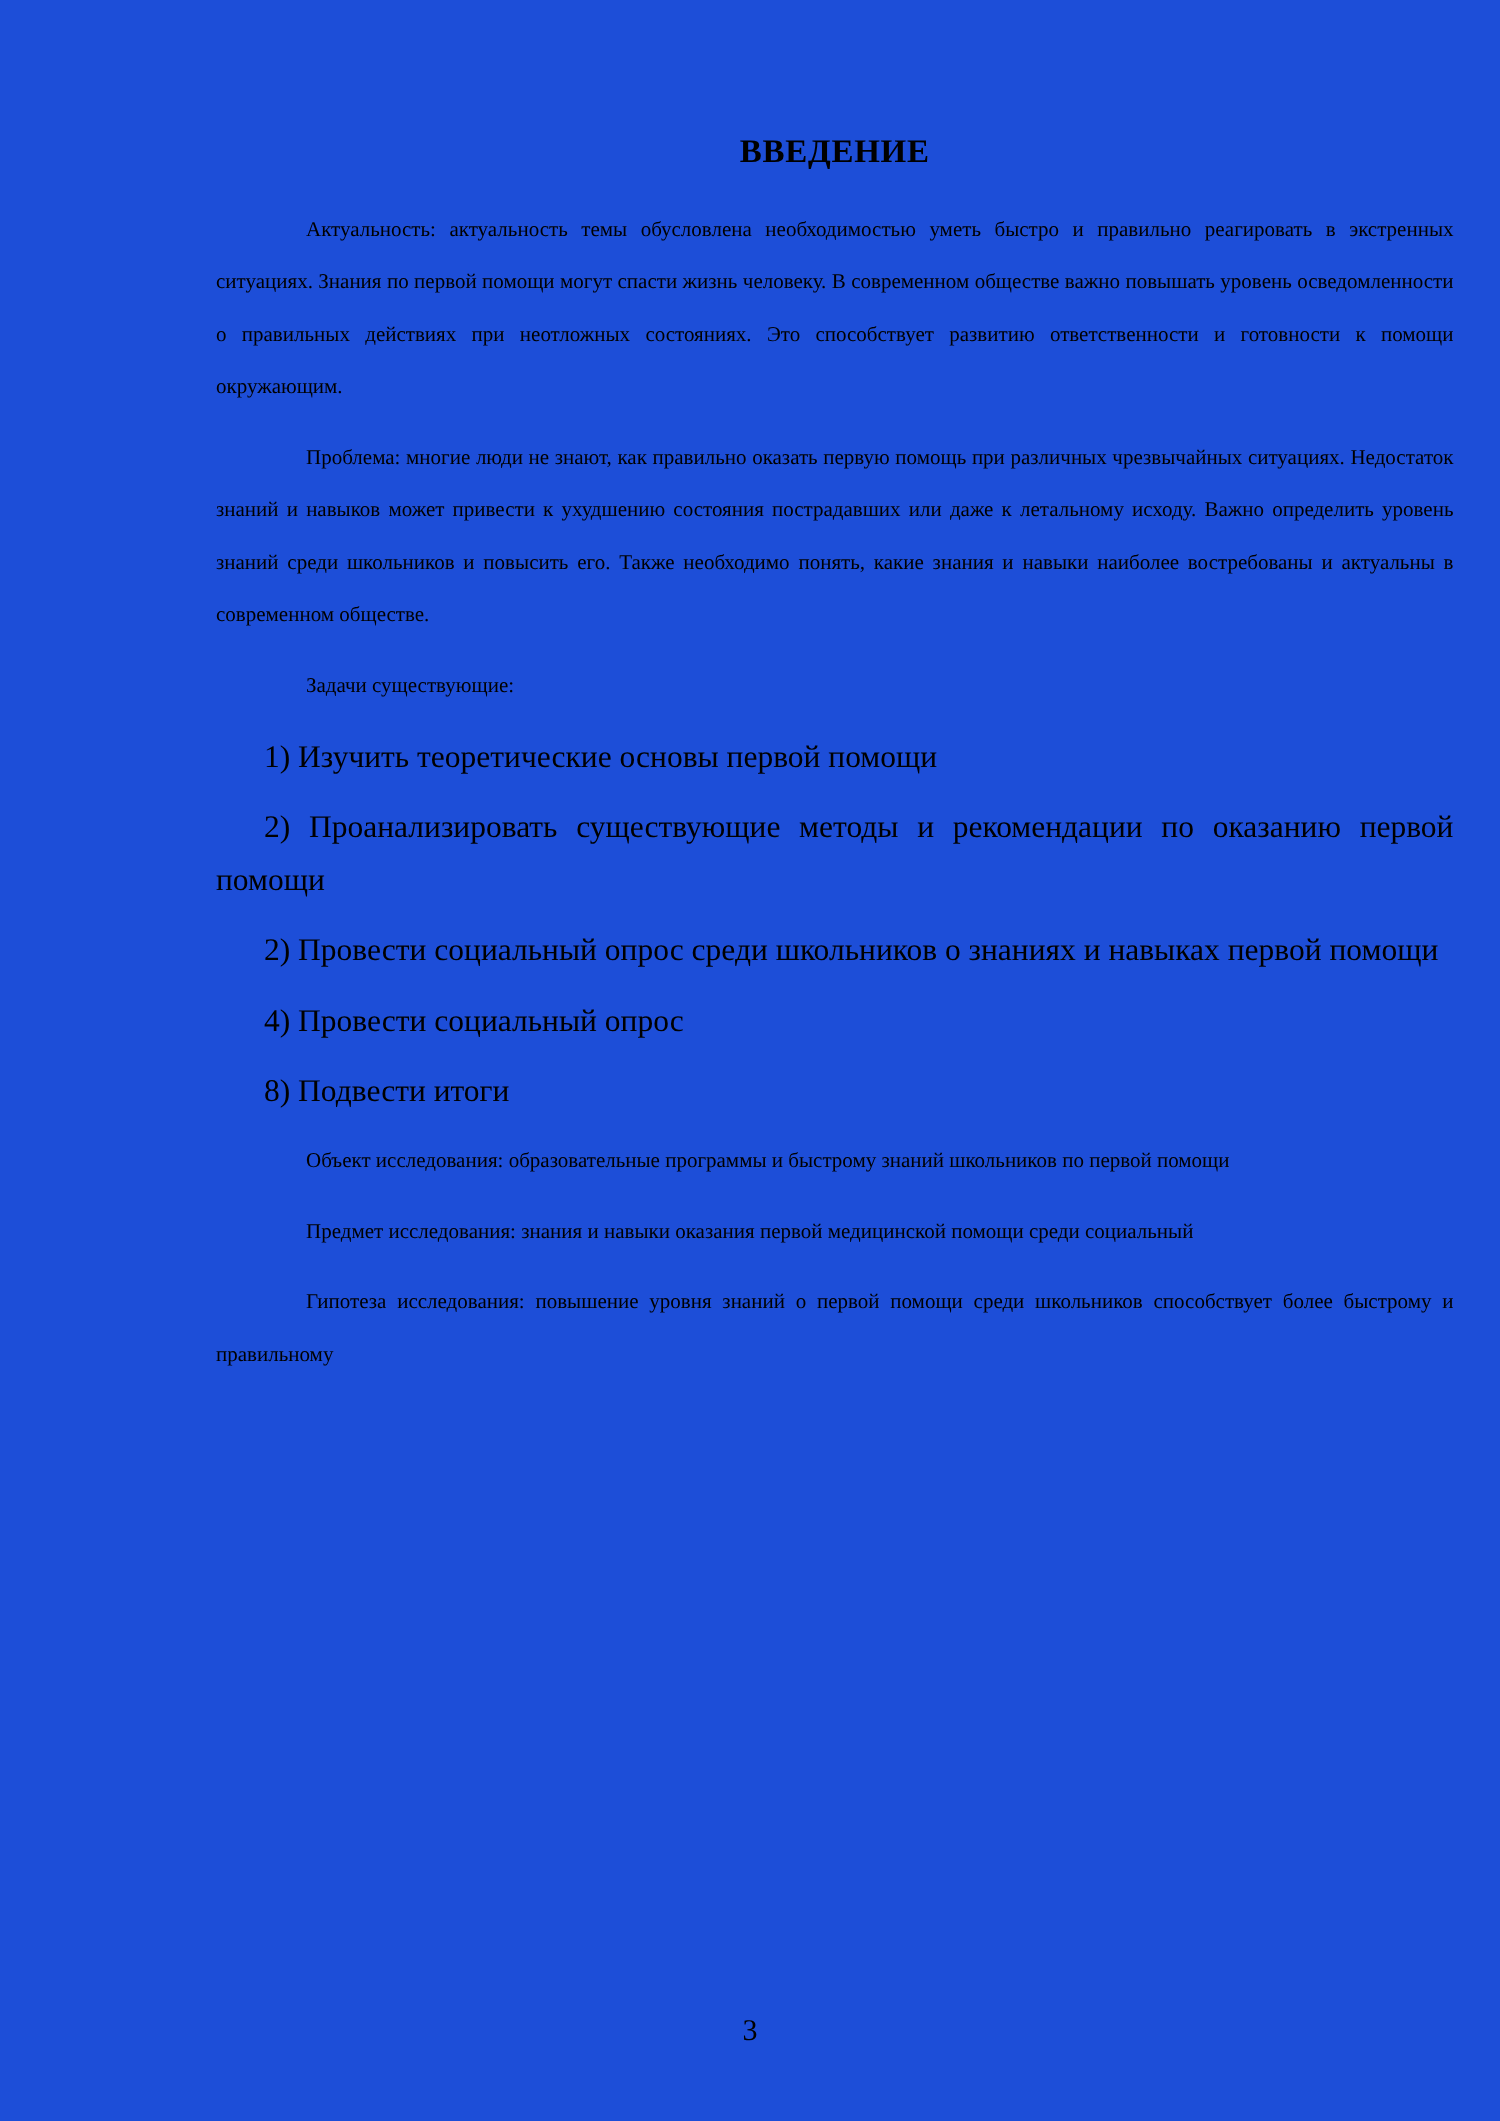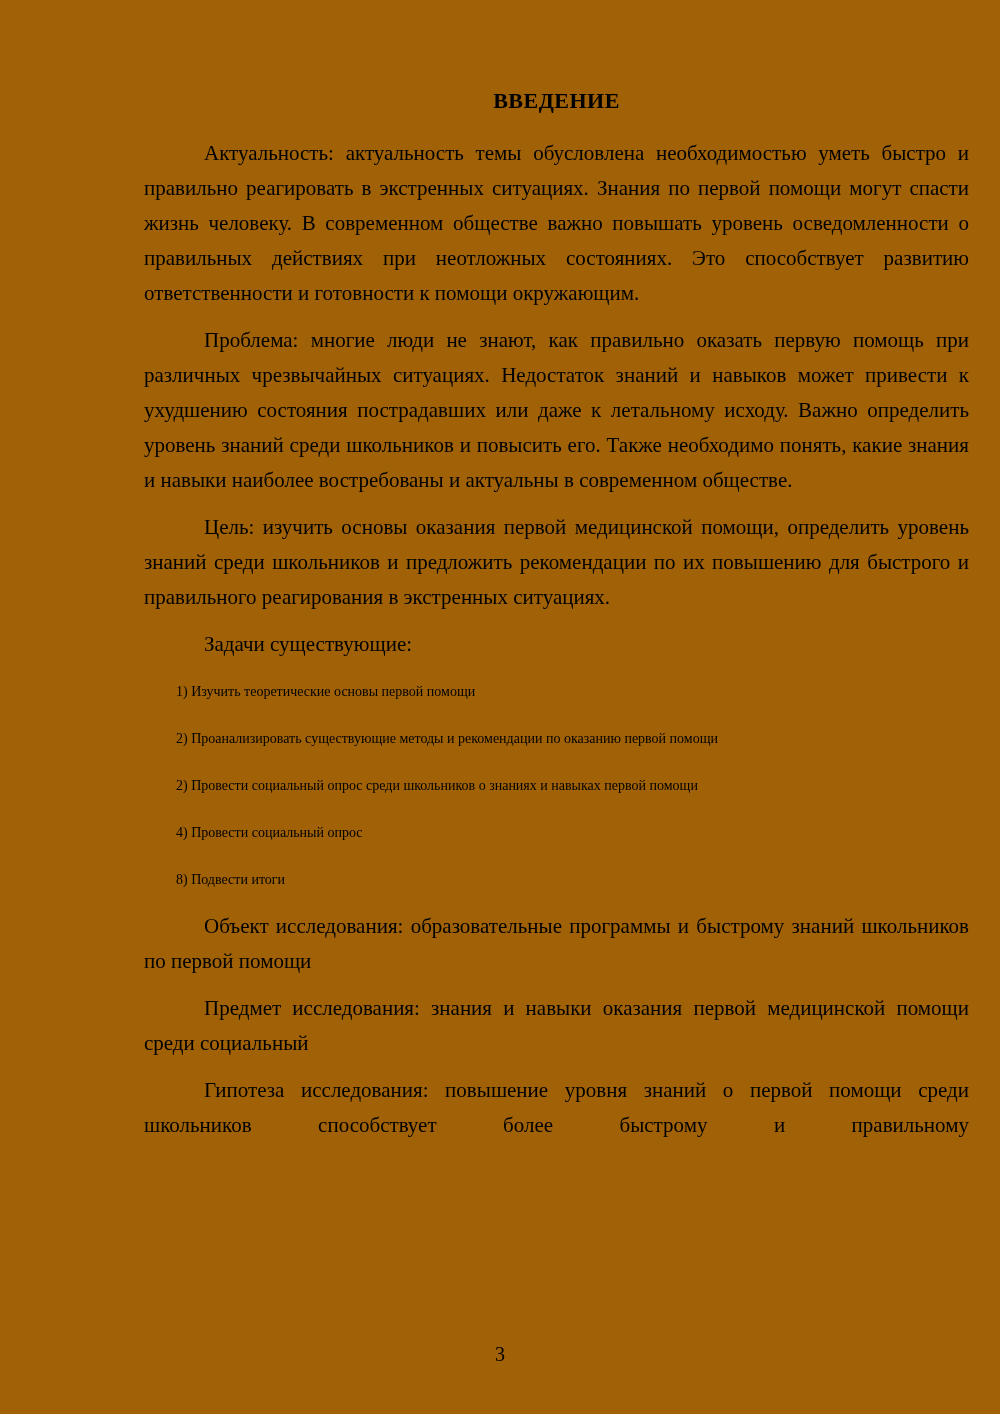--- a/index.html
+++ b/index.html
@@ -4,43 +4,43 @@
 <style>
   html, body {
     margin: 0;
     padding: 0;
     background: #ffffff;
   }
   .page {
     position: relative;
     width: 1000px;
     height: 1414px;
-    background: #a16207;
+    background: #1d4ed8;
     font-family: "Liberation Serif", "DejaVu Serif", serif;
     color: #000000;
     overflow: hidden;
     box-sizing: border-box;
     padding: 88px 31px 0 144px;
   }
   .doc-title {
     font-size: 22px;
     font-weight: bold;
     text-align: center;
     margin: 0 0 22px 0;
     letter-spacing: 0.5px;
   }
   .para {
-    font-size: 21px;
+    font-size: 14px;
     line-height: 35px;
     text-align: justify;
     text-indent: 60px;
     margin: 0 0 12px 0;
   }
   .task {
-    font-size: 14px;
+    font-size: 21px;
     line-height: 35px;
     text-align: justify;
     text-indent: 32px;
     margin: 0 0 12px 0;
   }
   .para.continues {
     text-align-last: justify;
     margin-bottom: 16px;
   }
   .page-number {
@@ -56,21 +56,20 @@
 <body>
 
 <div class="page">
 
   <h1 class="doc-title">ВВЕДЕНИЕ</h1>
 
   <p class="para">Актуальность: актуальность темы обусловлена необходимостью уметь быстро и правильно реагировать в экстренных ситуациях. Знания по первой помощи могут спасти жизнь человеку. В современном обществе важно повышать уровень осведомленности о правильных действиях при неотложных состояниях. Это способствует развитию ответственности и готовности к помощи окружающим.</p>
 
   <p class="para">Проблема: многие люди не знают, как правильно оказать первую помощь при различных чрезвычайных ситуациях. Недостаток знаний и навыков может привести к ухудшению состояния пострадавших или даже к летальному исходу. Важно определить уровень знаний среди школьников и повысить его. Также необходимо понять, какие знания и навыки наиболее востребованы и актуальны в современном обществе.</p>
 
-  <p class="para">Цель: изучить основы оказания первой медицинской помощи, определить уровень знаний среди школьников и предложить рекомендации по их повышению для быстрого и правильного реагирования в экстренных ситуациях.</p>
 
   <p class="para">Задачи существующие:</p>
 
   <p class="task">1) Изучить теоретические основы первой помощи</p>
 
   <p class="task">2) Проанализировать существующие методы и рекомендации по оказанию первой помощи</p>
 
   <p class="task">2) Провести социальный опрос среди школьников о знаниях и навыках первой помощи</p>
 
   <p class="task">4) Провести социальный опрос</p>

